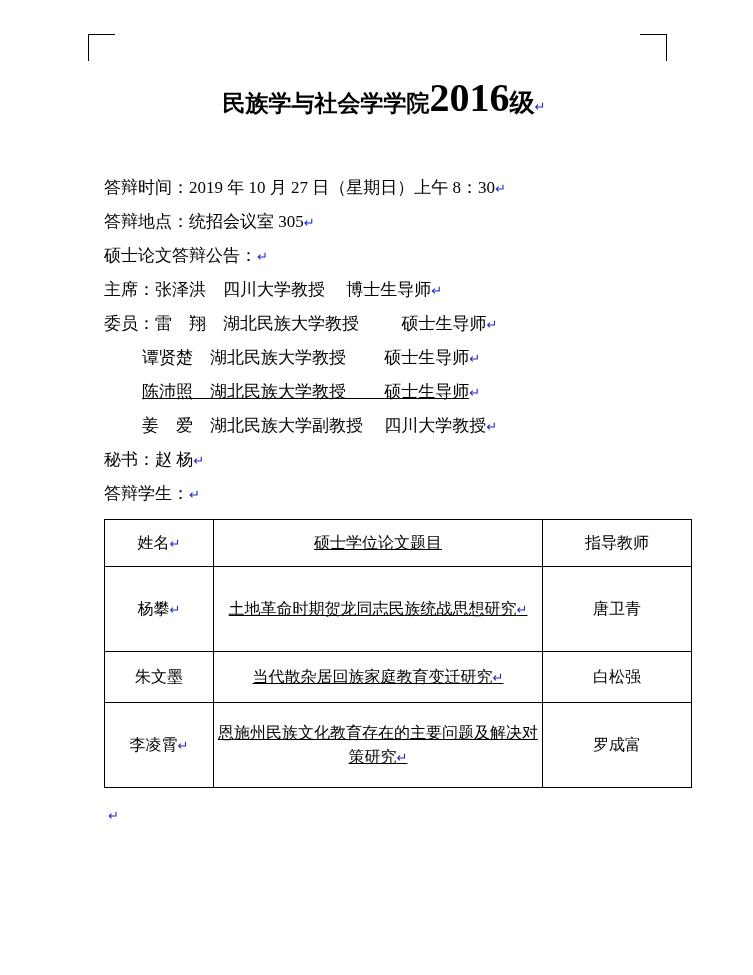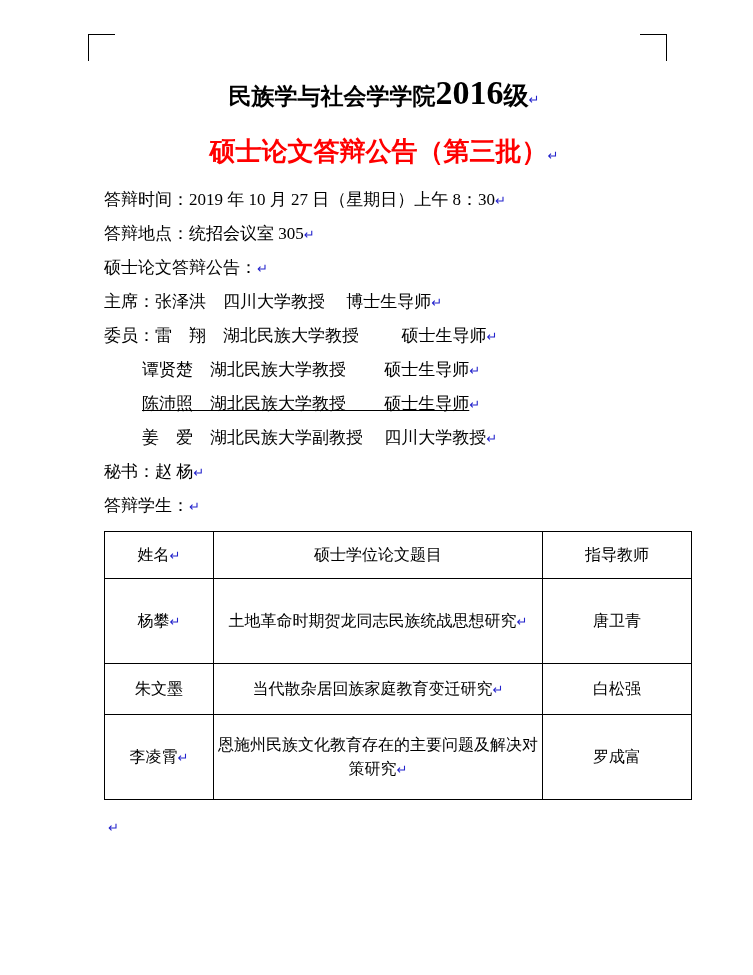--- a/index.html
+++ b/index.html
@@ -47,21 +47,21 @@
   }
   .title-main {
     font-size: 31px;
     margin-top: 14px;
     letter-spacing: 0px;
   }
   .title-main .cn {
     font-size: 23px;
   }
   .title-main .num {
-    font-size: 34px;
+    font-size: 40px;
     font-family: "Liberation Serif", serif;
   }
   .title-main .grade {
     font-size: 25px;
   }
   .title-sub {
     font-size: 26px;
     color: #ff0000;
     margin-top: 22px;
     font-weight: bold;
@@ -69,21 +69,21 @@
 
   .pilcrow {
     color: #2222cc;
     font-size: 13px;
     font-family: "Liberation Sans", sans-serif;
     vertical-align: baseline;
     font-weight: normal;
   }
 
   .body-block {
-    margin-top: 22px;
+    margin-top: 58px;
     font-size: 17px;
     line-height: 1.0;
   }
   .para {
     margin: 0 0 17px 0;
     white-space: pre;
     font-size: 17px;
   }
   .para.indent1 { padding-left: 38px; }
 
@@ -98,21 +98,21 @@
   table.students td, table.students th {
     border: 1px solid #000000;
     text-align: center;
     vertical-align: middle;
     font-size: 16px;
     font-weight: normal;
     padding: 6px 4px;
     line-height: 1.5;
   }
   table.students .col-name  { width: 100px; }
-  table.students .col-title { width: 320px; }
+  table.students .col-title { width: 320px; text-decoration: underline; }
   table.students .col-adv   { width: 140px; }
   table.students tr.head td { height: 34px; }
   table.students tr.tall td { height: 72px; }
   table.students tr.short td { height: 38px; }
 
   .tail-mark {
     margin-top: 18px;
     padding-left: 4px;
   }
 </style>
@@ -123,23 +123,20 @@
 
   <div class="crop-mark crop-tl"></div>
   <div class="crop-mark crop-tr"></div>
 
   <div class="content">
 
     <div class="title-line title-main">
       <span class="cn">民族学与社会学学院</span><span class="num">2016</span><span class="grade">级</span><span class="pilcrow">↵</span>
     </div>
 
-    <div class="title-line title-sub">
-      <span>硕士论文答辩公告（第三批）</span><span class="pilcrow">↵</span>
-    </div>
 
     <div class="body-block">
 
       <div class="para"><span>答辩时间：2019 年 10 月 27 日（星期日）上午 8：30</span><span class="pilcrow">↵</span></div>
 
       <div class="para"><span>答辩地点：统招会议室 305</span><span class="pilcrow">↵</span></div>
 
       <div class="para"><span>硕士论文答辩公告：</span><span class="pilcrow">↵</span></div>
 
       <div class="para"><span>主席：张泽洪　四川大学教授　 博士生导师</span><span class="pilcrow">↵</span></div>

